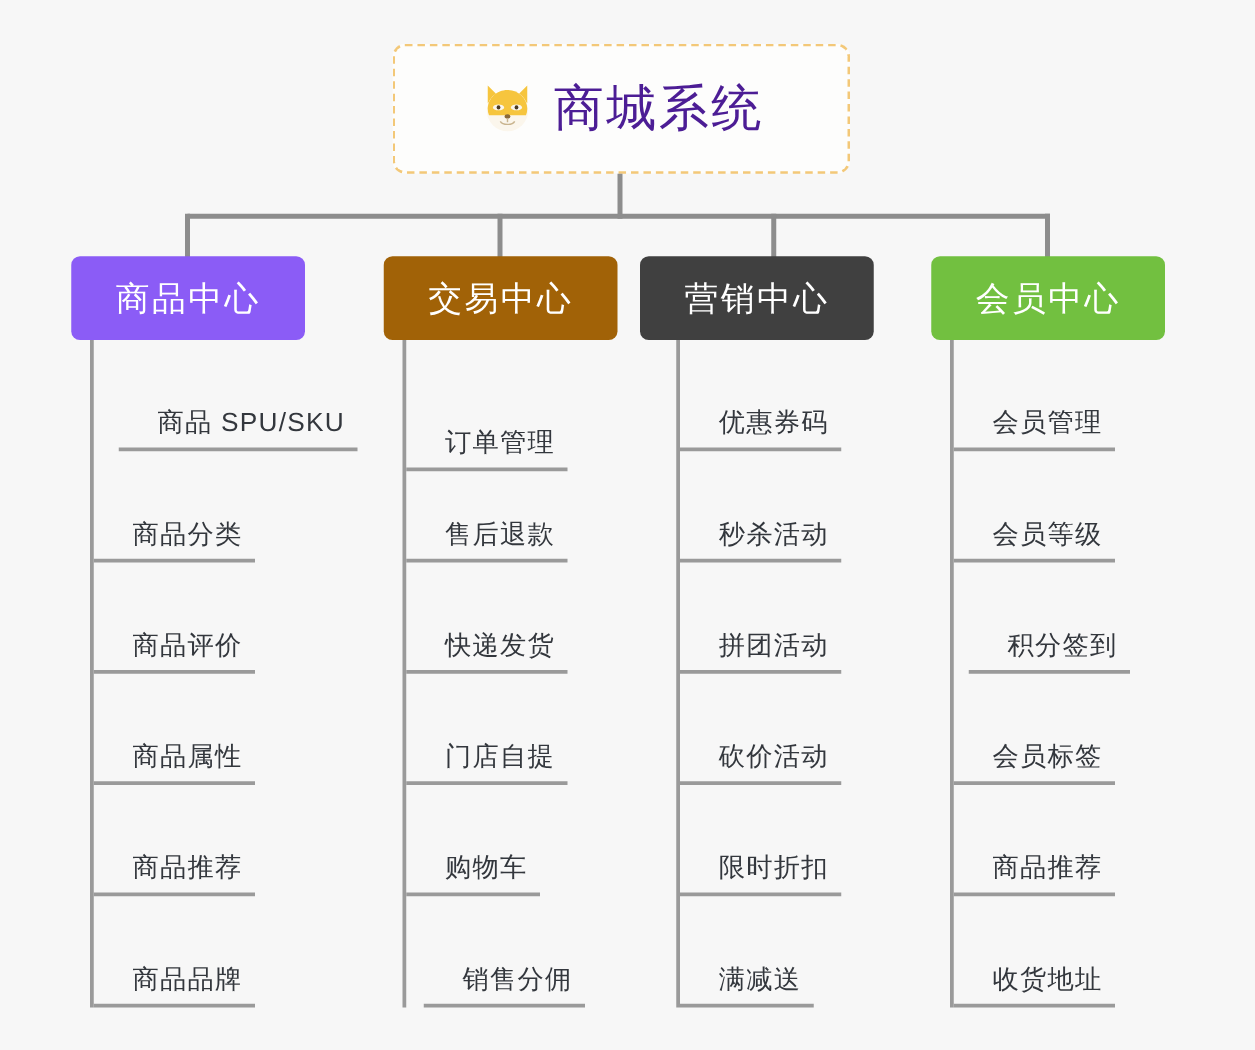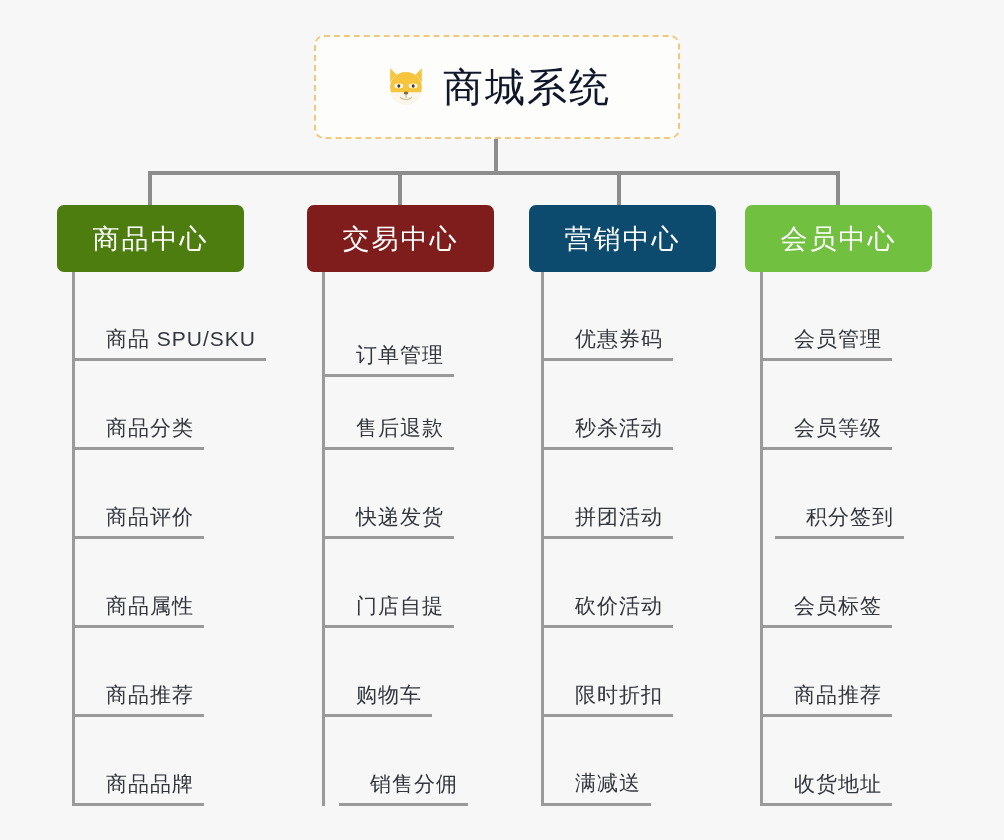--- a/index.html
+++ b/index.html
@@ -132,47 +132,47 @@
       <circle cx="32" cy="34" r="23" fill="#fbf6ec"></circle>
       <path d="M32 11 C19.8 11 10 20.5 10 32 C10 34.6 10.5 37 11.4 39.3 L52.6 39.3 C53.5 37 54 34.6 54 32 C54 20.5 44.2 11 32 11 Z" fill="#f6c53e"></path>
       <ellipse cx="22" cy="30.5" rx="6.2" ry="3.3" fill="#fbf6ec"></ellipse>
       <ellipse cx="42" cy="30.5" rx="6.2" ry="3.3" fill="#fbf6ec"></ellipse>
       <ellipse cx="22" cy="30.5" rx="2.1" ry="2.4" fill="#4a3a22"></ellipse>
       <ellipse cx="42" cy="30.5" rx="2.1" ry="2.4" fill="#4a3a22"></ellipse>
       <ellipse cx="32" cy="40.5" rx="3.2" ry="2.4" fill="#8a6a3c"></ellipse>
       <path d="M32 43 L32 47" stroke="#c9b48e" stroke-width="1.6" fill="none"></path>
       <path d="M24 46 C26.5 50.5 37.5 50.5 40 46" stroke="#c9b48e" stroke-width="1.6" fill="none"></path>
     </svg>
-    <span class="root-title" style="color: #0f172a;">商城系统</span>
+    <span class="root-title" style="color: #4c1d95;">商城系统</span>
   </div>
 
   <div class="conn conn-v-root" style="background: rgb(141, 141, 141);"></div>
   <div class="conn conn-bus" style="background: rgb(141, 141, 141);"></div>
 
   <div class="conn conn-v" style="left: 148px; background: rgb(141, 141, 141);"></div>
   <div class="conn conn-v" style="left: 398px; background: rgb(141, 141, 141);"></div>
   <div class="conn conn-v" style="left: 617px; background: rgb(141, 141, 141);"></div>
   <div class="conn conn-v" style="left: 836px; background: rgb(141, 141, 141);"></div>
 
-  <div class="cat-box" style="left: 57px; background: #4d7c0f;">
+  <div class="cat-box" style="left: 57px; background: #8b5cf6;">
     <span>商品中心</span>
   </div>
-  <div class="cat-box" style="left: 307px; background: #7f1d1d;">
+  <div class="cat-box" style="left: 307px; background: #a16207;">
     <span>交易中心</span>
   </div>
-  <div class="cat-box" style="left: 529px; background: #0c4a6e;">
+  <div class="cat-box" style="left: 512px; background: #404040;">
     <span>营销中心</span>
   </div>
   <div class="cat-box" style="left: 745px; background: rgb(114, 192, 64);">
     <span>会员中心</span>
   </div>
 
   <div class="leaf-col" style="left:72px;">
     <div class="leaf-spine" style="height: 534px;"></div>
-    <div class="leaf-item" style="top:0px;">
+    <div class="leaf-item" style="top:0px;padding-left:20px;">
         <span class="leaf-text">商品 SPU/SKU</span>
       </div>
     <div class="leaf-item" style="top:89px;">
         <span class="leaf-text">商品分类</span>
       </div>
     <div class="leaf-item" style="top:178px;">
         <span class="leaf-text">商品评价</span>
       </div>
     <div class="leaf-item" style="top:267px;justify-content:center;">
         <span class="leaf-text">商品属性</span>

